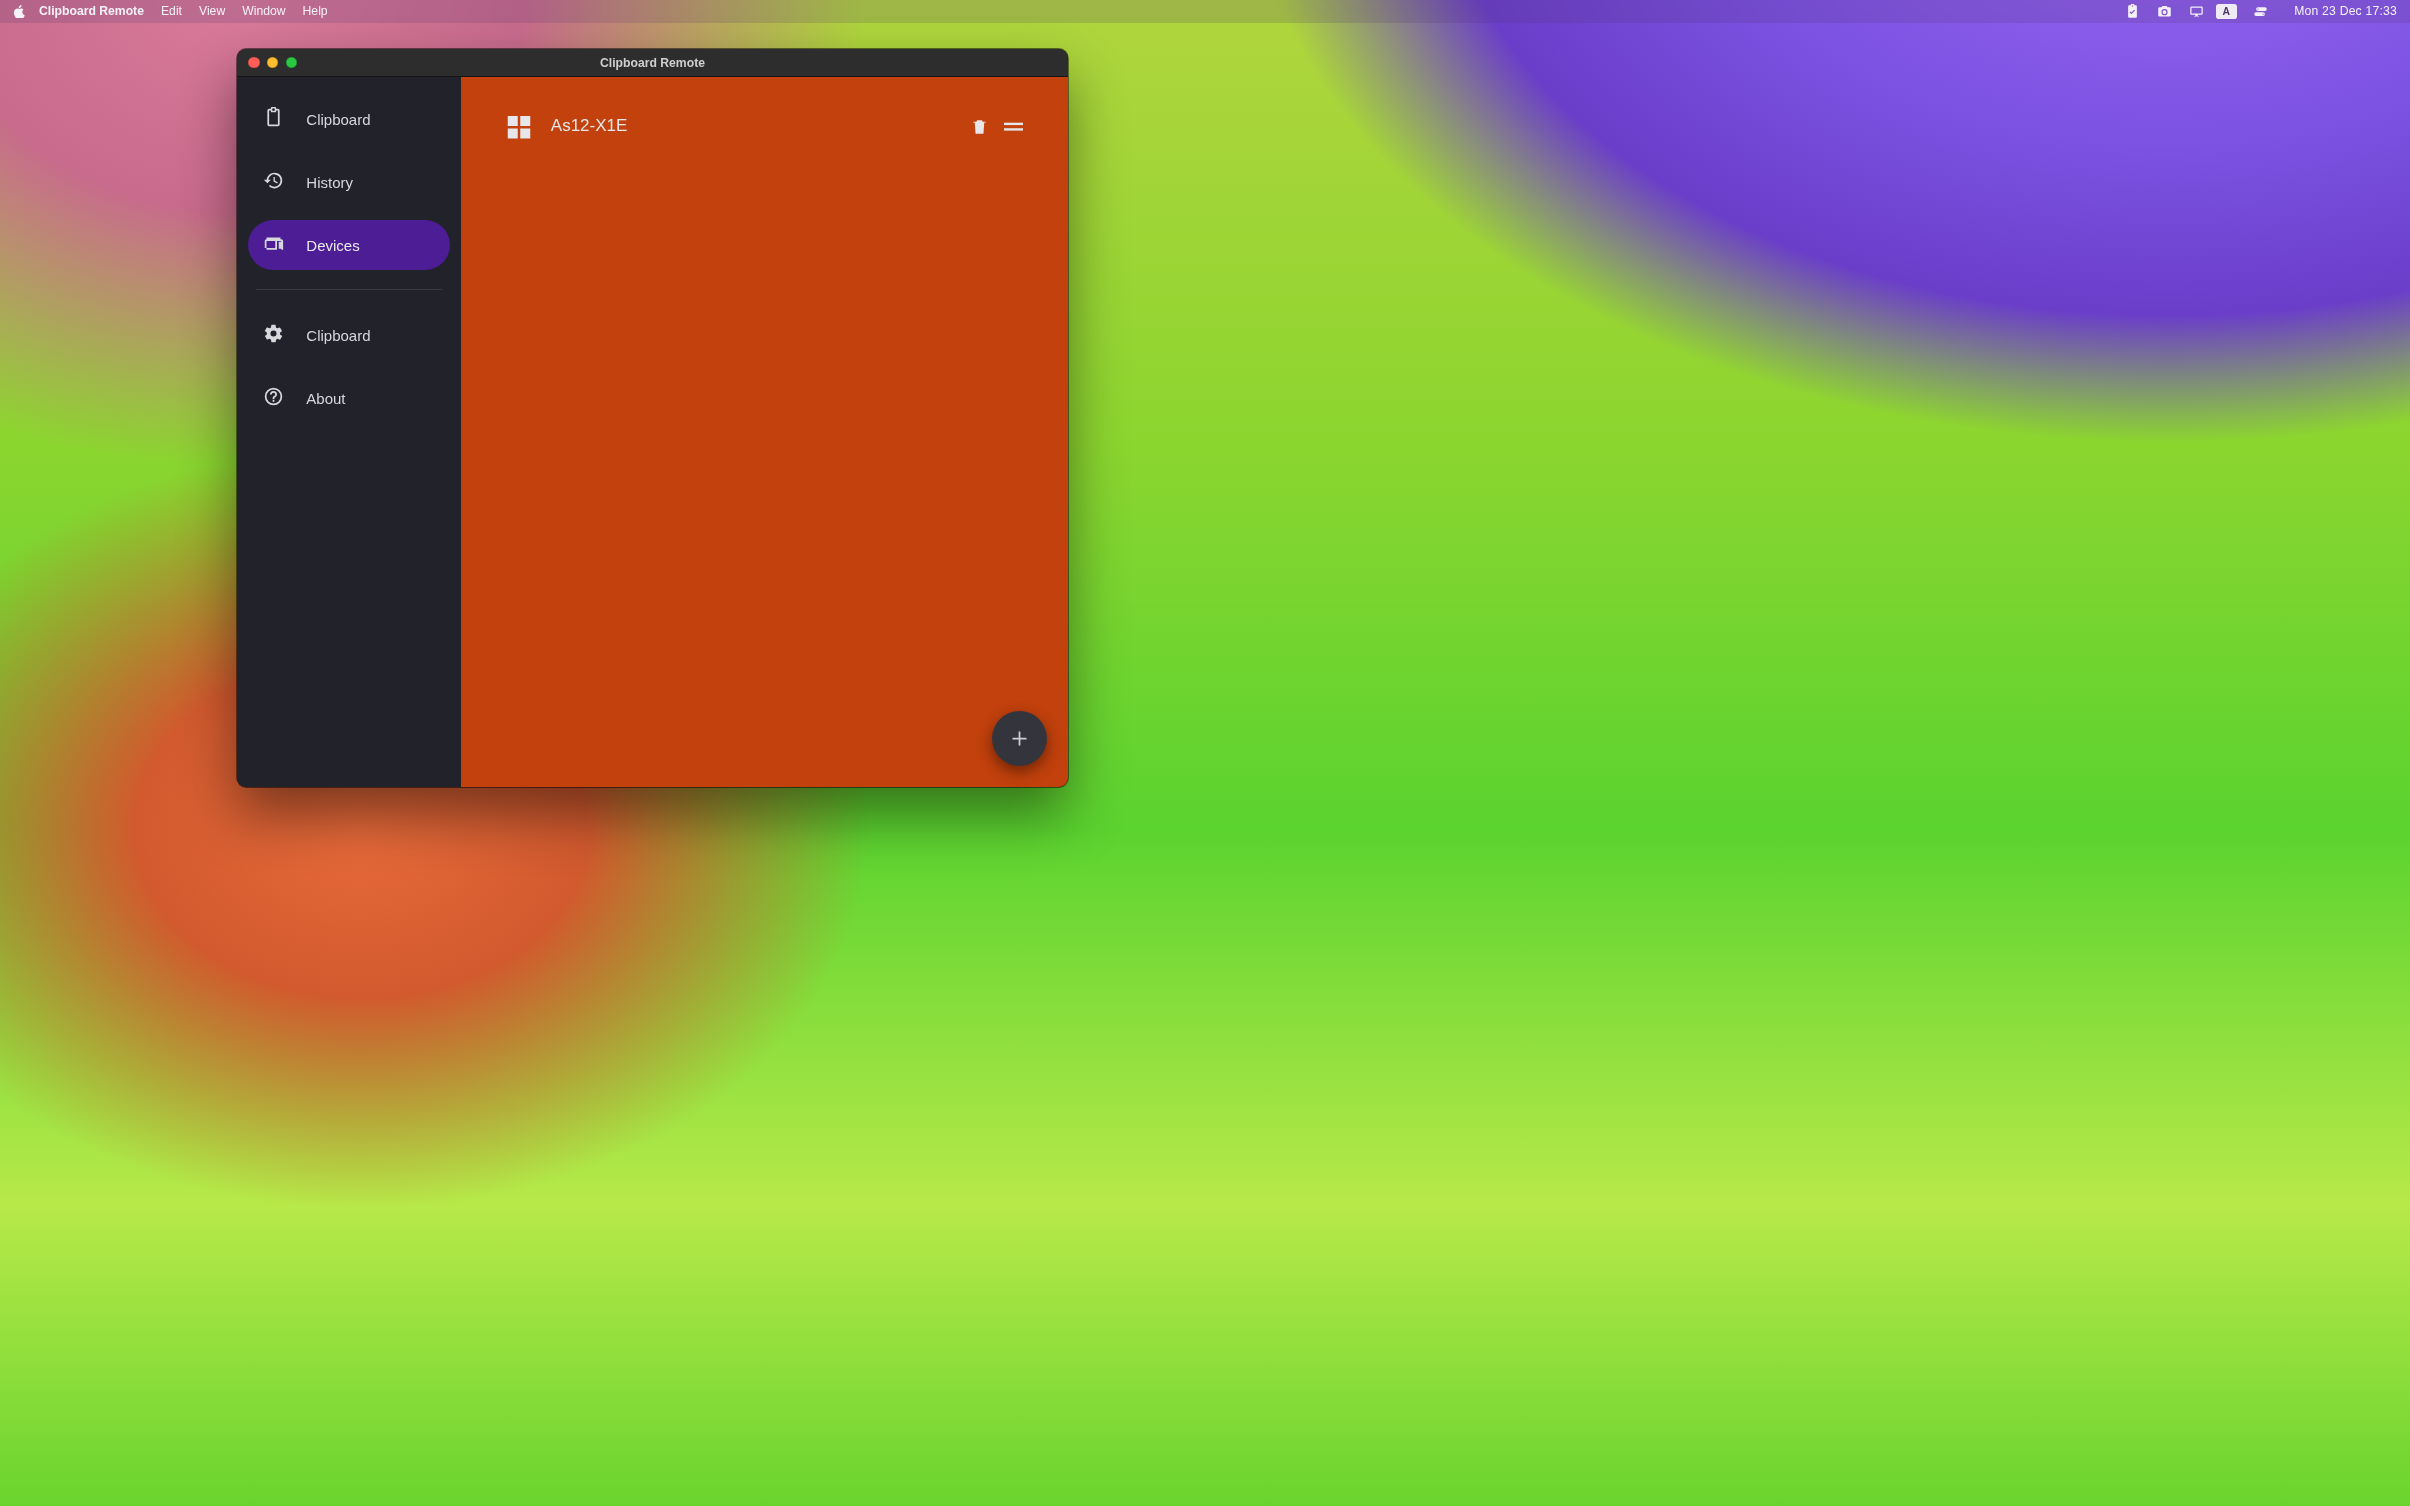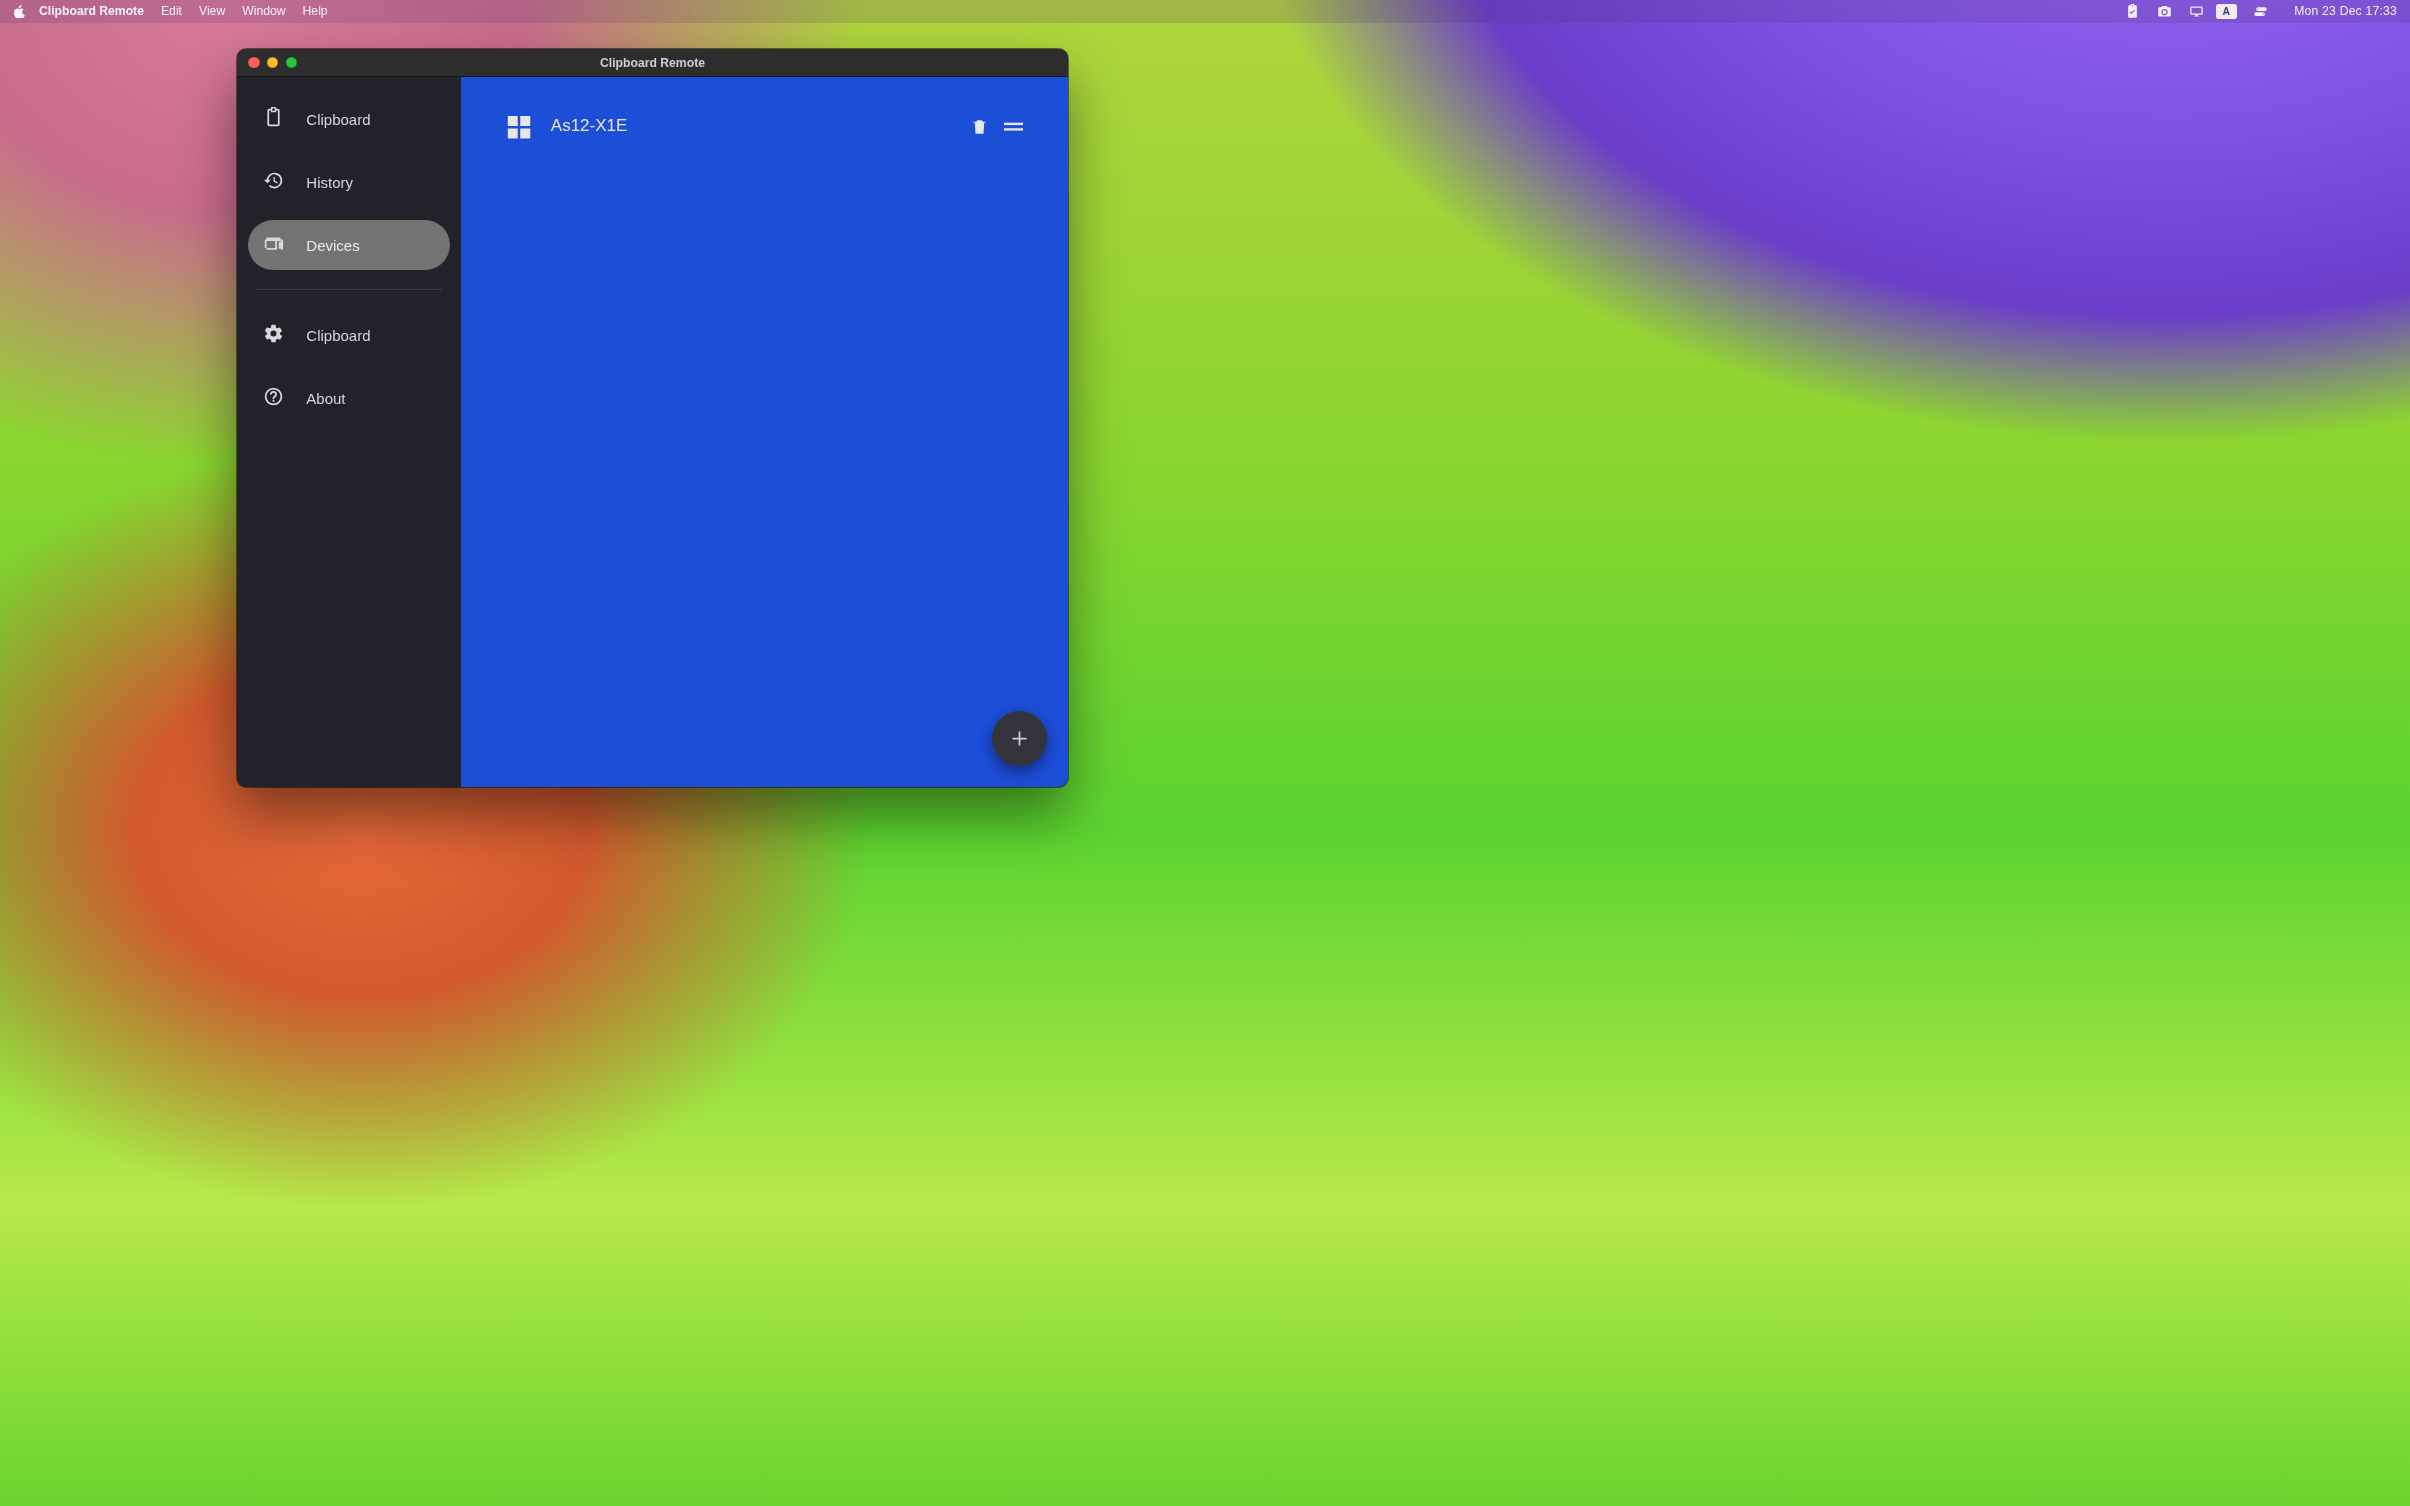--- a/index.html
+++ b/index.html
@@ -119,31 +119,31 @@
     padding: 13px 15px;
     border-radius: 28px;
     color:#d7d7dc;
     font-size:15px;
     font-weight:500;
     cursor:pointer;
     margin-bottom: 13px;
   }
   .nav-item svg { width:21px; height:21px; fill:#d7d7dc; }
   .nav-item.active {
-    background:#737373;
+    background:#4c1d95;
     color:#eceaee;
   }
   .nav-sep {
     height:0.9px; background:#3a3b42; margin: 5.6px 7.5px 21px;
   }
 
   
   .main {
     flex:1 1 auto;
-    background:#1d4ed8;
+    background:#c2410c;
     position:relative;
     padding: 11.3px 24.5px 11.3px 24.5px;
     overflow-y:auto;
   }
 
   .device-row {
     display:flex; align-items:center;
     padding: 21px 13px;
     color:#e7e6ea;
   }

